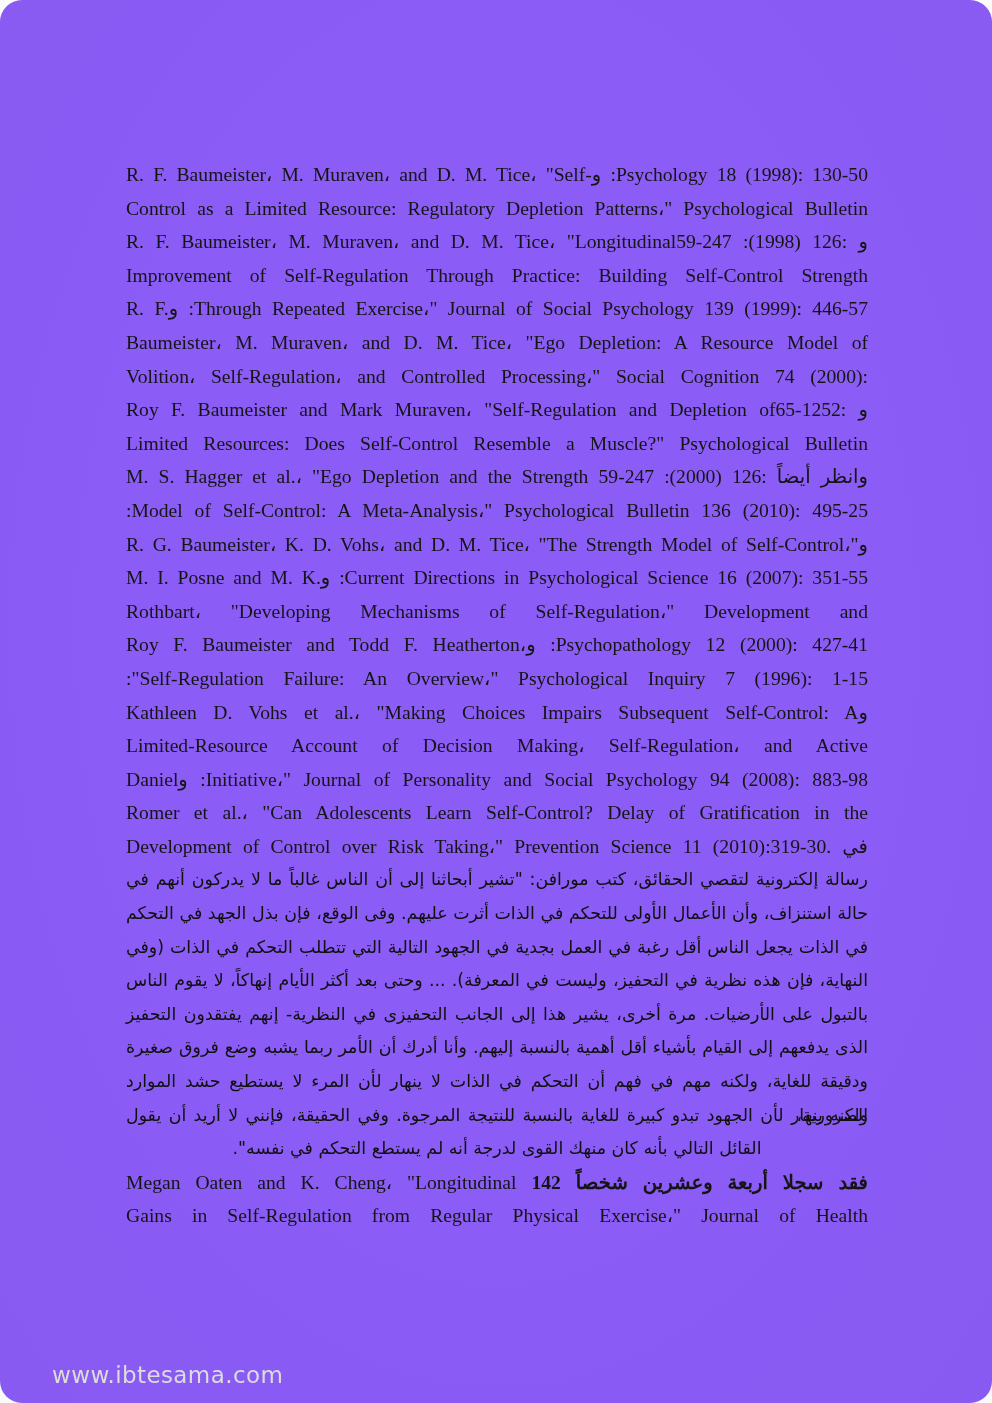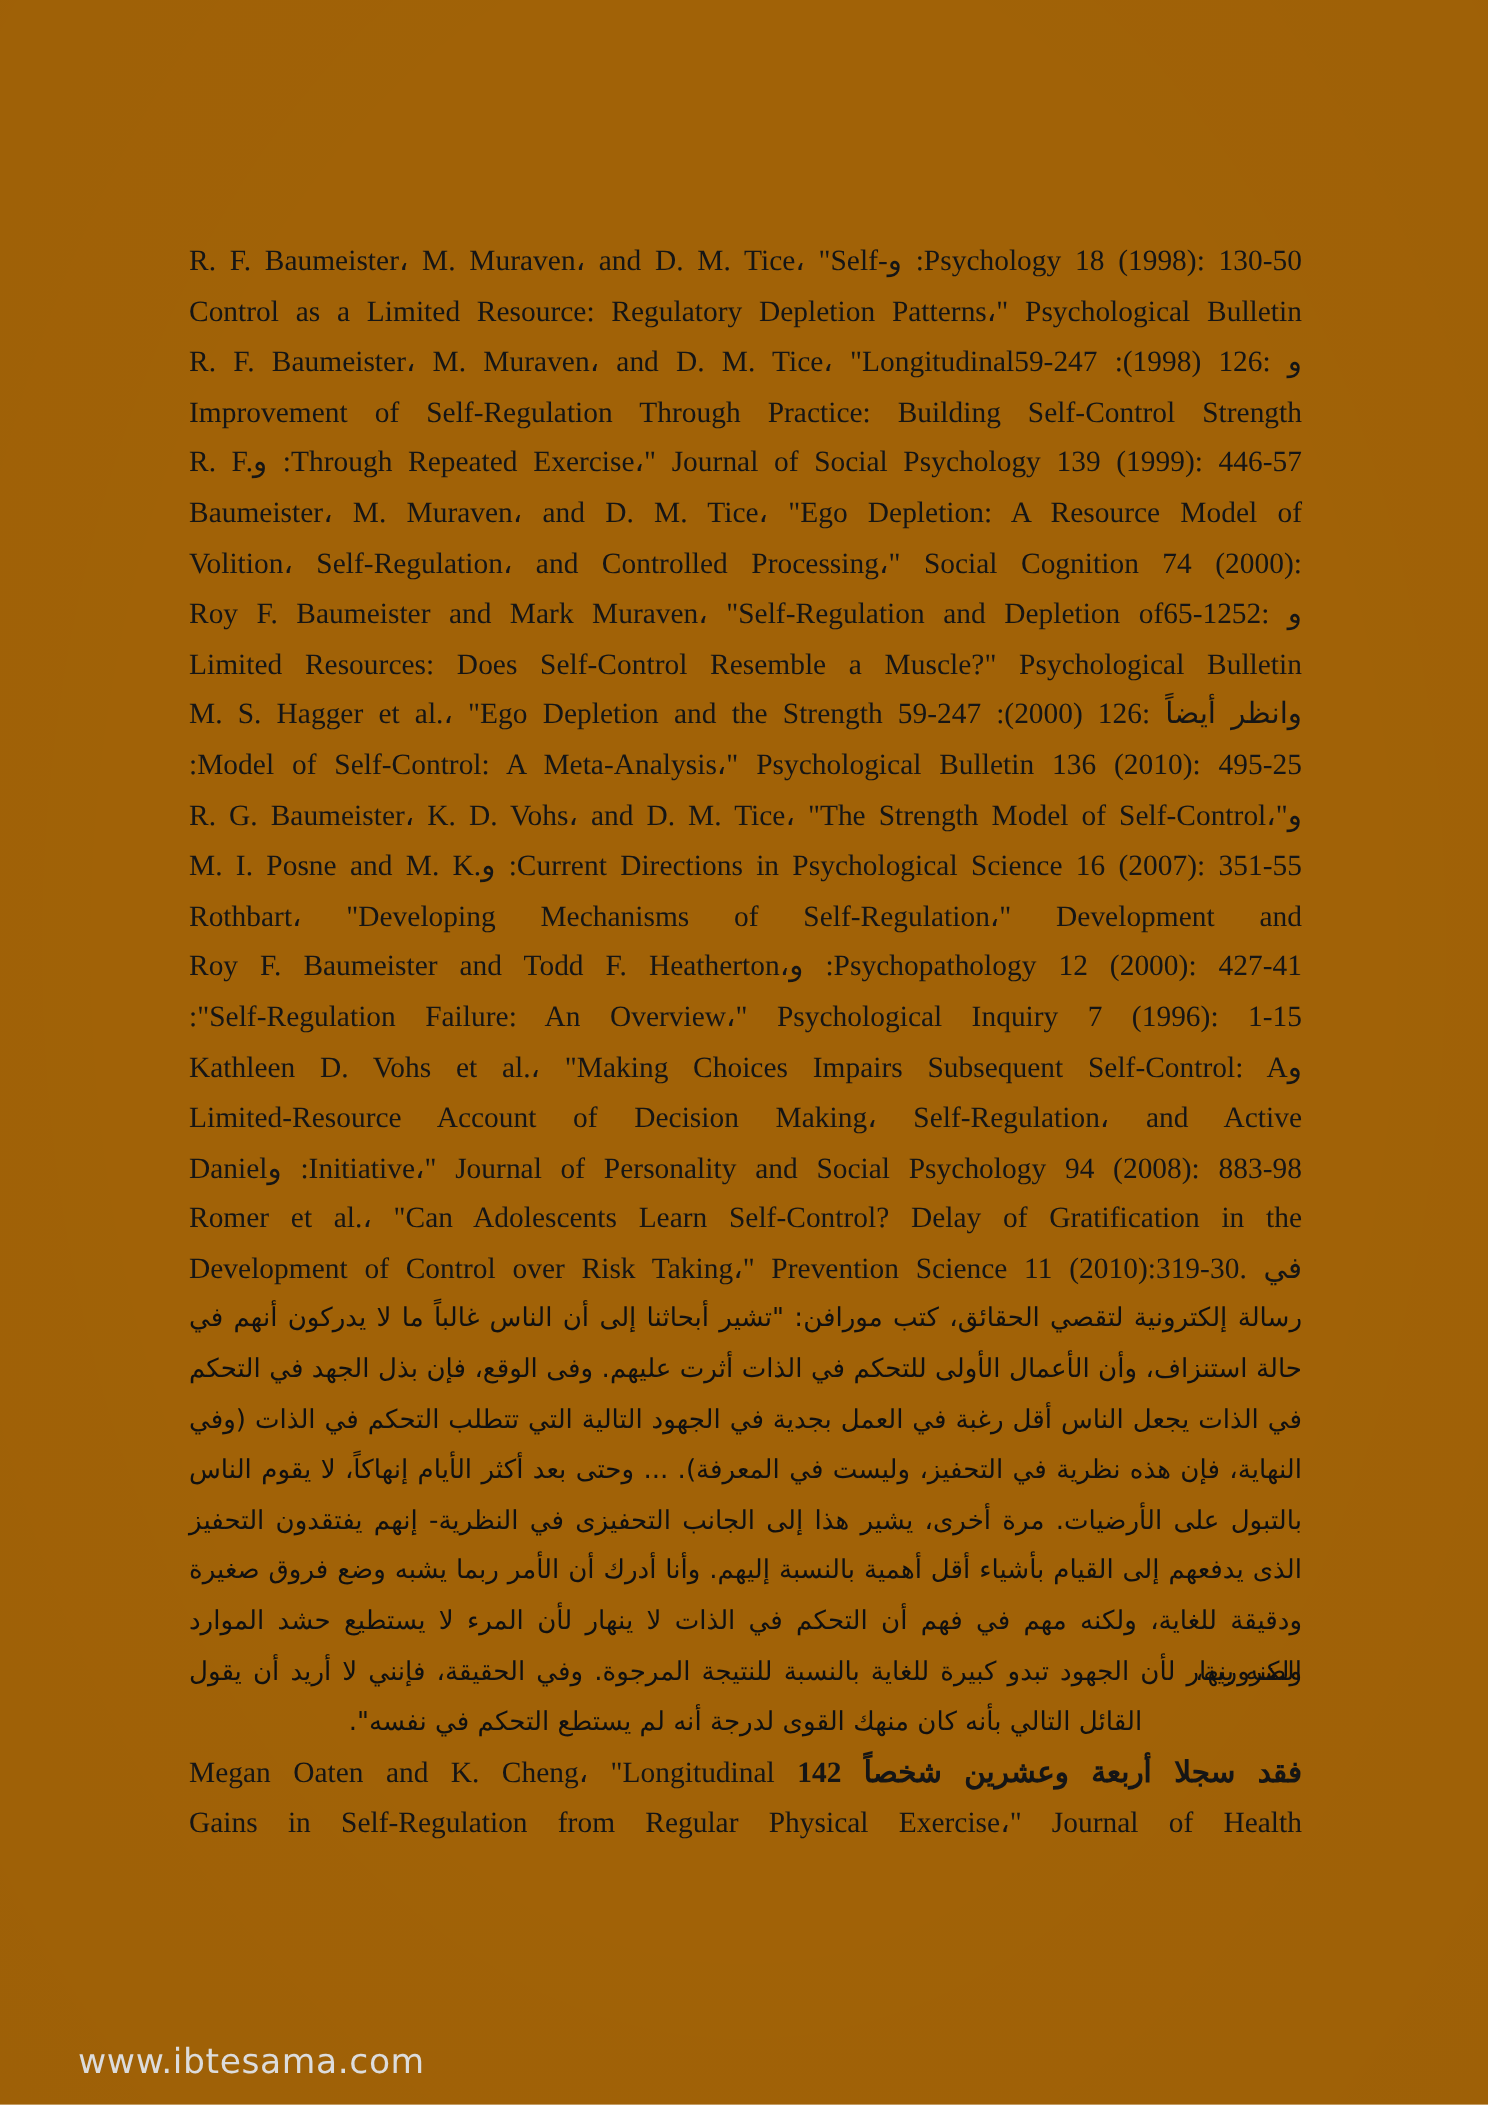--- a/index.html
+++ b/index.html
@@ -14,21 +14,22 @@
     position: relative;
     overflow: hidden;
     font-family: "Liberation Serif", "DejaVu Serif", serif;
     color: #111111;
   }
 
   
   #page-sheet {
     position: absolute;
     inset: 0;
-    background: #a16207;
+    background: #8b5cf6;
+    border-radius: 22px;
   }
 
   
   #scan-tint {
     position: absolute;
     inset: 0;
     background:
       radial-gradient(ellipse at 50% 45%, rgba(255,255,255,0) 55%, rgba(0,0,0,0.018) 100%);
     pointer-events: none;
   }

